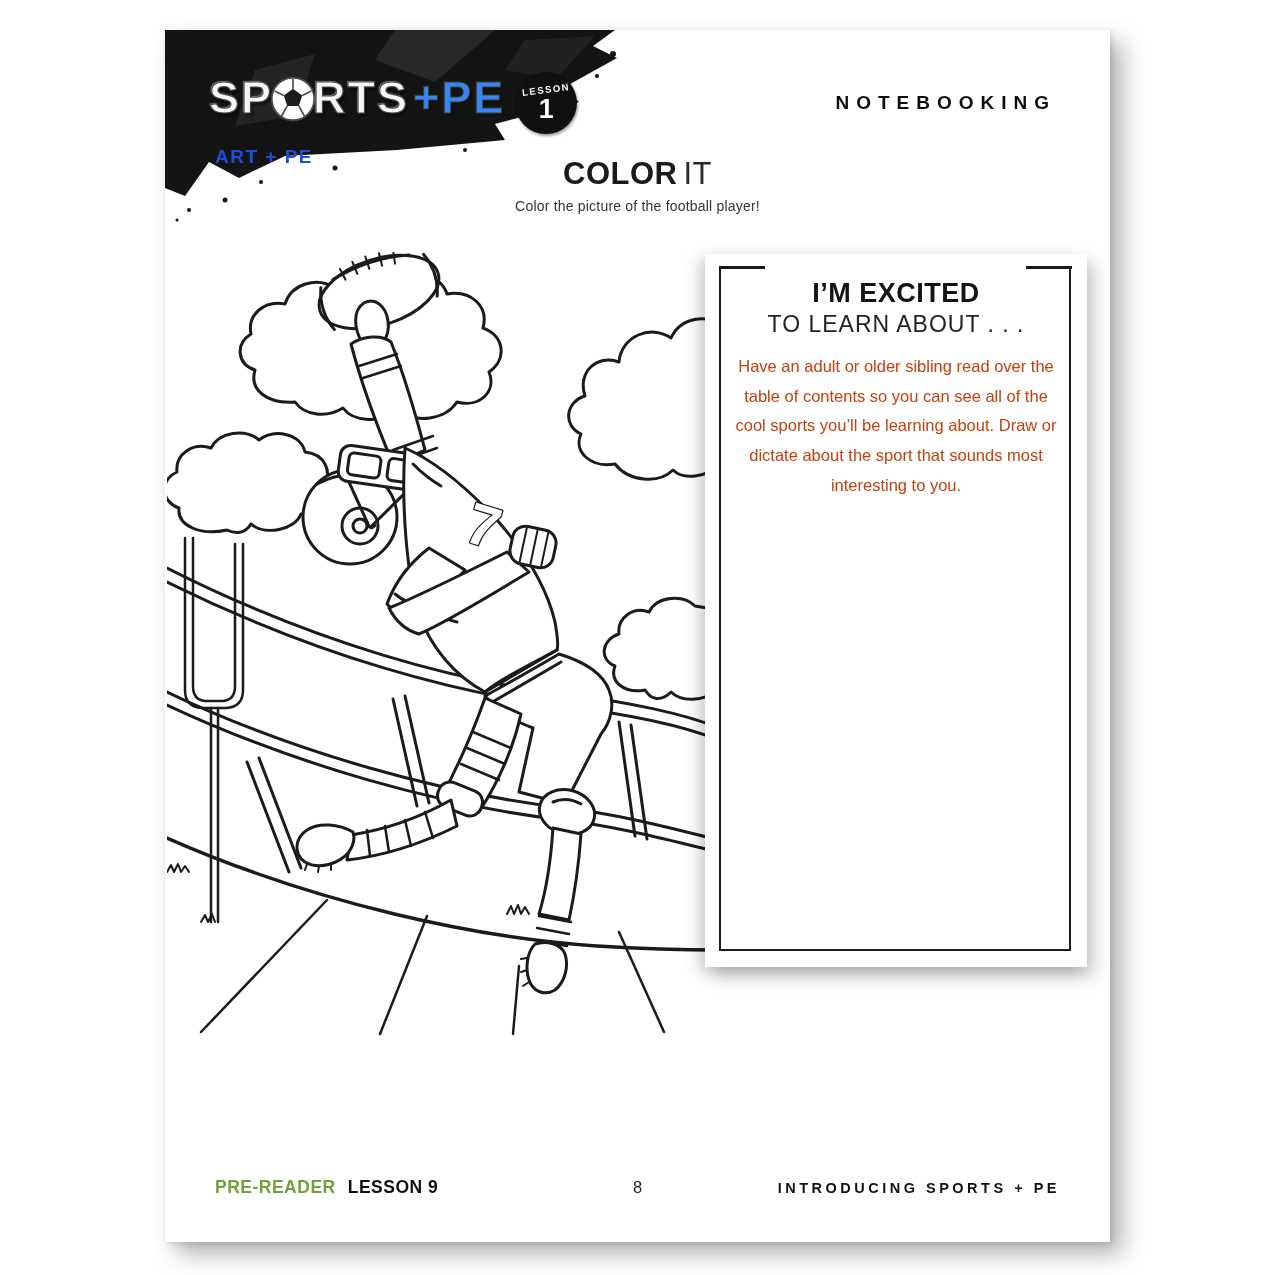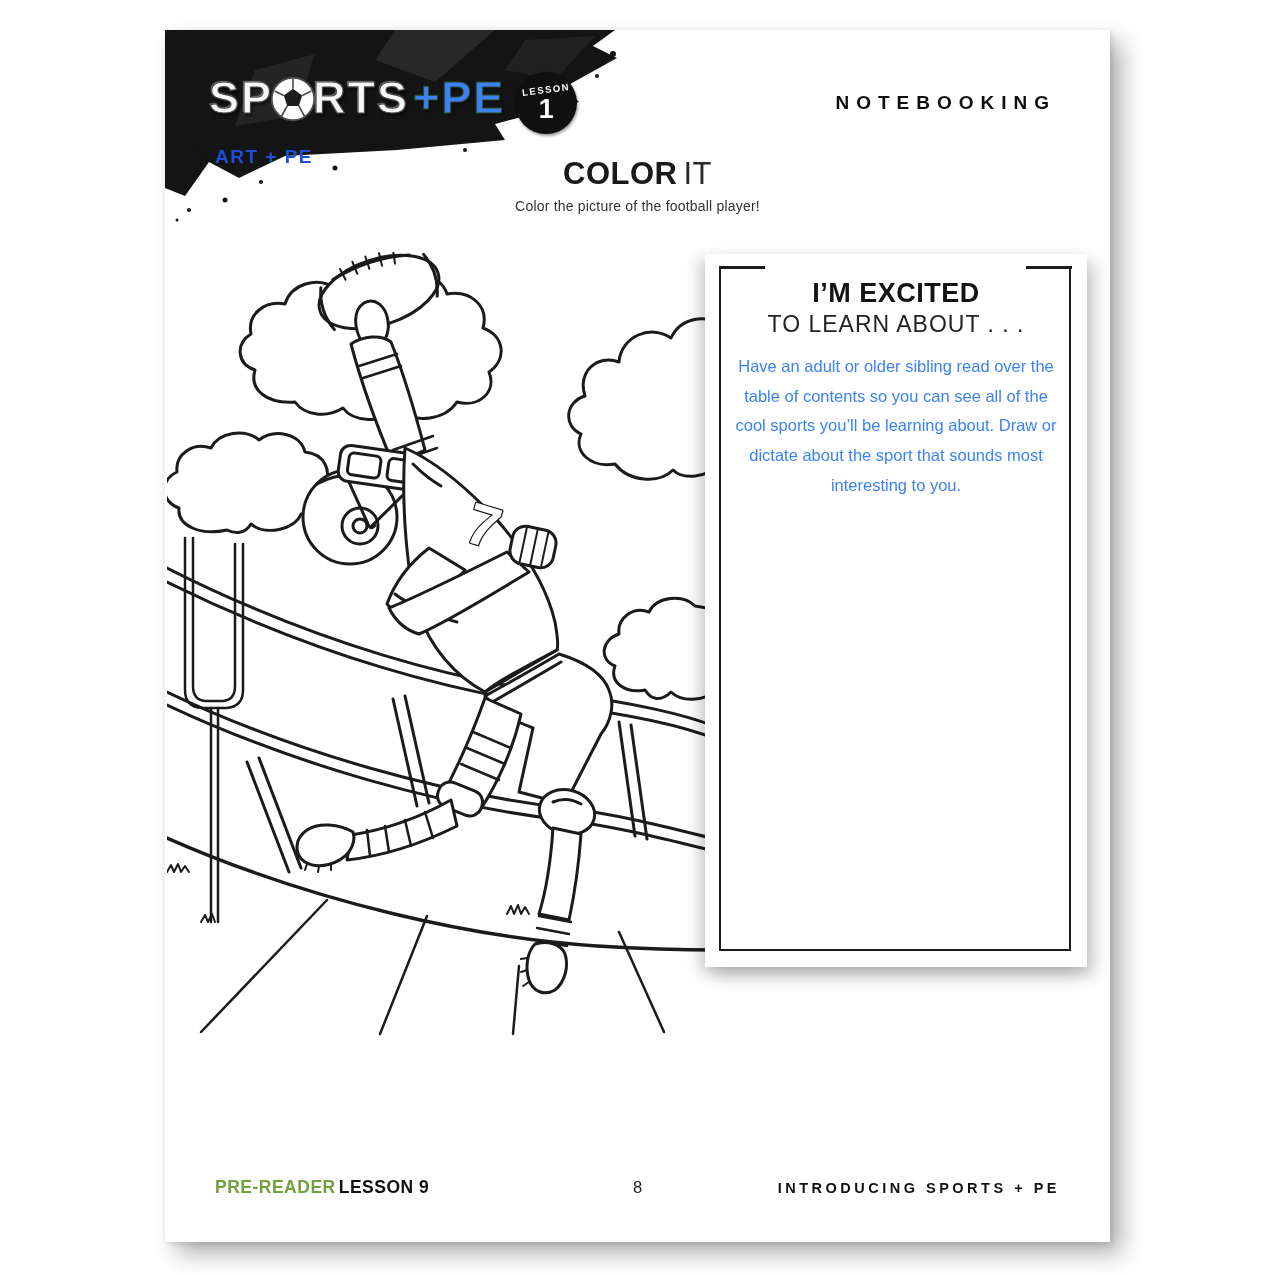--- a/index.html
+++ b/index.html
@@ -38,25 +38,25 @@
   .card { position:absolute; left:534px; top:224px; width:382px; height:713px; background:#fff; z-index:5;
     box-shadow:-7px 5px 14px rgba(0,0,0,0.16), 7px 9px 16px rgba(0,0,0,0.22);margin-left:6px; }
   .card .frame { position:absolute; left:14px; right:16px; top:12px; bottom:16px;
     border-left:2.5px solid #1b1b1b; border-right:2.5px solid #1b1b1b; border-bottom:2.5px solid #1b1b1b; }
   .card .frame::before { content:""; position:absolute; left:-2.5px; top:0; width:46px; height:2.5px; background:#1b1b1b; }
   .card .frame::after  { content:""; position:absolute; right:-2.5px; top:0; width:46px; height:2.5px; background:#1b1b1b; }
   .card-head { position:relative; margin-top:24px; text-align:center; color:#141414; }
   .card-head .h1 { font-size:27px; font-weight:800; letter-spacing:0.5px; }
   .card-head .h2 { font-size:23px; font-weight:400; letter-spacing:1px; margin-top:2px; color:#222; }
   .card-body { position:relative; margin-top:14px; padding:0 28px; text-align:center;
-    font-size:16.5px; line-height:1.8; color:#3b82f6; }
+    font-size:16.5px; line-height:1.8; color:#c2410c; }
   
   .footer { position:absolute; left:50px; right:50px; bottom:44px; display:flex; align-items:baseline; z-index:6; }
   .footer .left { flex:1; text-align:left; font-size:17.5px; font-weight:800; letter-spacing:0.5px; }
-  .footer .left .lvl { color:#6fa13c; margin-right:3px; }
+  .footer .left .lvl { color:#6fa13c; margin-right:12px; }
   .footer .left .les { color:#111; }
   .footer .mid { width:60px; text-align:center; font-size:16.5px; color:#222; }
   .footer .right { flex:1; text-align:right; font-size:14.5px; font-weight:800; letter-spacing:3.5px; color:#111; }
 </style>
 </head>
 <body>
 
 <div class="page">
 
   <svg class="splash-svg" viewBox="0 0 462 196" aria-hidden="true">

